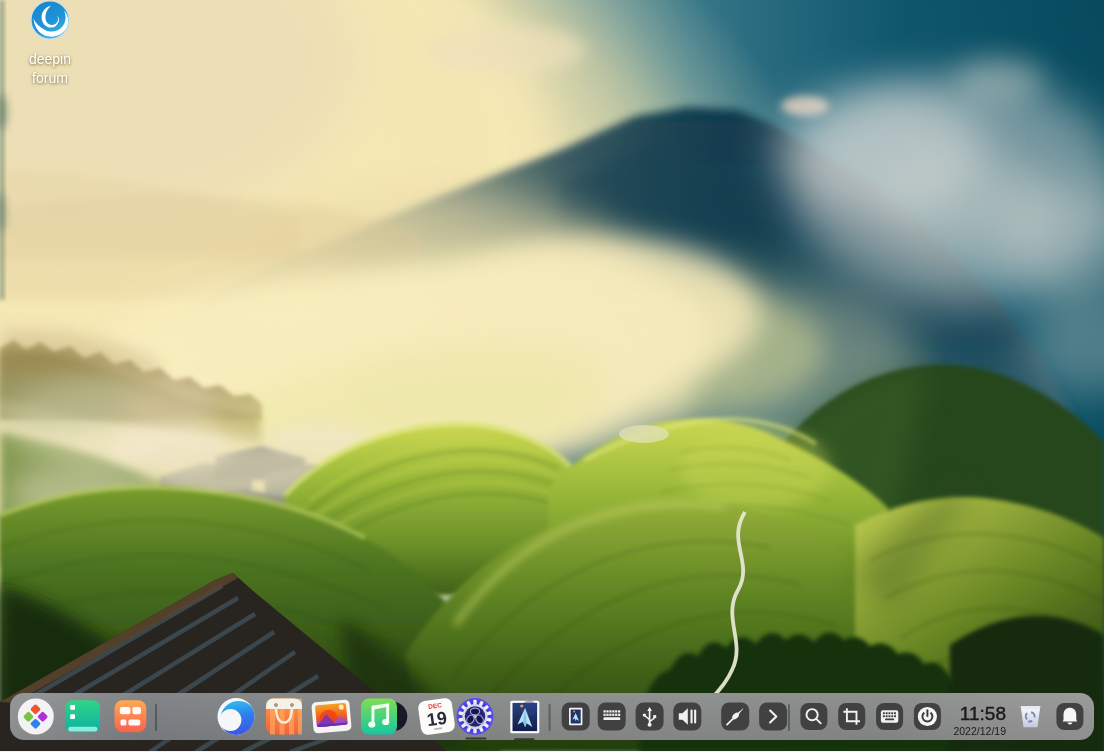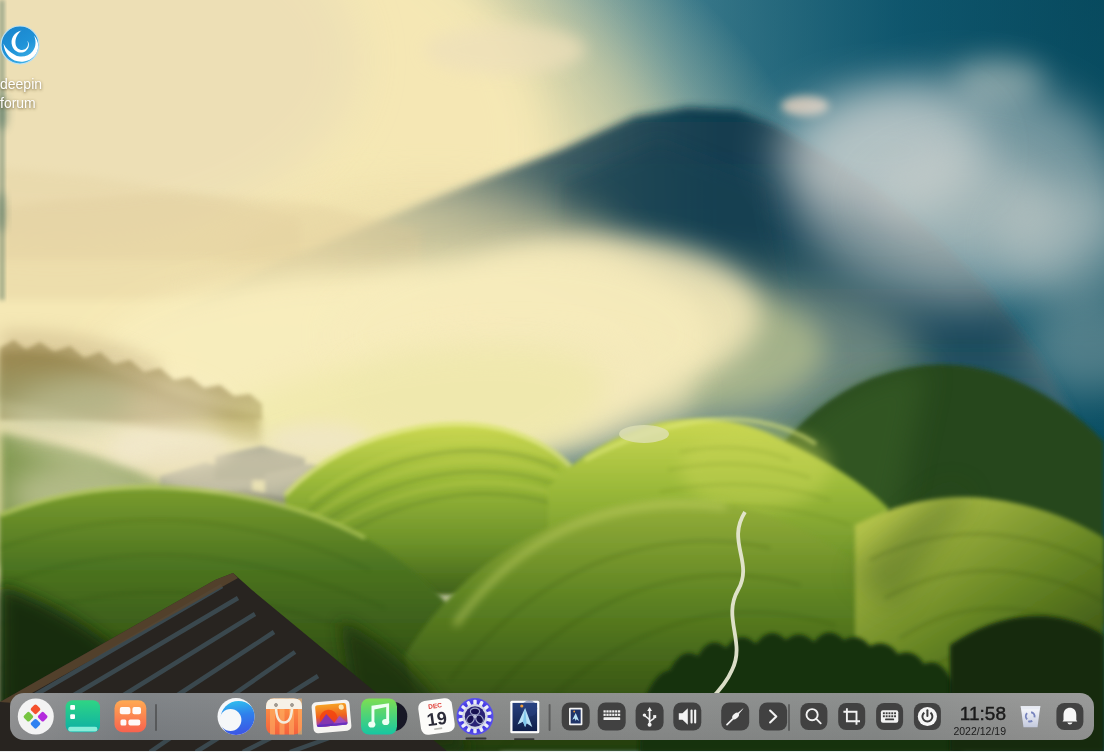--- a/index.html
+++ b/index.html
@@ -1,20 +1,20 @@
 <!DOCTYPE html>
 <html><head>
 <meta charset="utf-8">
 <style>
   html,body{margin:0;padding:0;width:1104px;height:752px;overflow:hidden;
     font-family:"Liberation Sans",sans-serif;}
   #stage{position:relative;width:1104px;height:752px;background:#b8c4a8;}
   #wall{position:absolute;left:0;top:0;}
   
-  #dicon{position:absolute;left:0;top:25px;width:100px;text-align:left;}
+  #dicon{position:absolute;left:0;top:0;width:100px;text-align:center;}
   #dicon .lbl{color:#fff;font-size:14px;line-height:19px;margin-top:6px;
     text-shadow:0 1px 3px rgba(90,75,35,.9);}
   
   #dock{position:absolute;left:10px;top:693px;width:1084px;height:47px;
     border-radius:14px;
     background:linear-gradient(to bottom, rgba(255,255,255,0.05), rgba(0,0,0,0.05)),
       linear-gradient(to right,#919293 0%,#7b7f83 12%,#808385 22%,#868887 40%,
       #8a8c8b 60%,#878a89 80%,#929392 93%,#959695 100%);
     backdrop-filter:blur(10px);}
   #botline{position:absolute;left:0;top:751px;width:1104px;height:1px;background:#eef1f2;}

